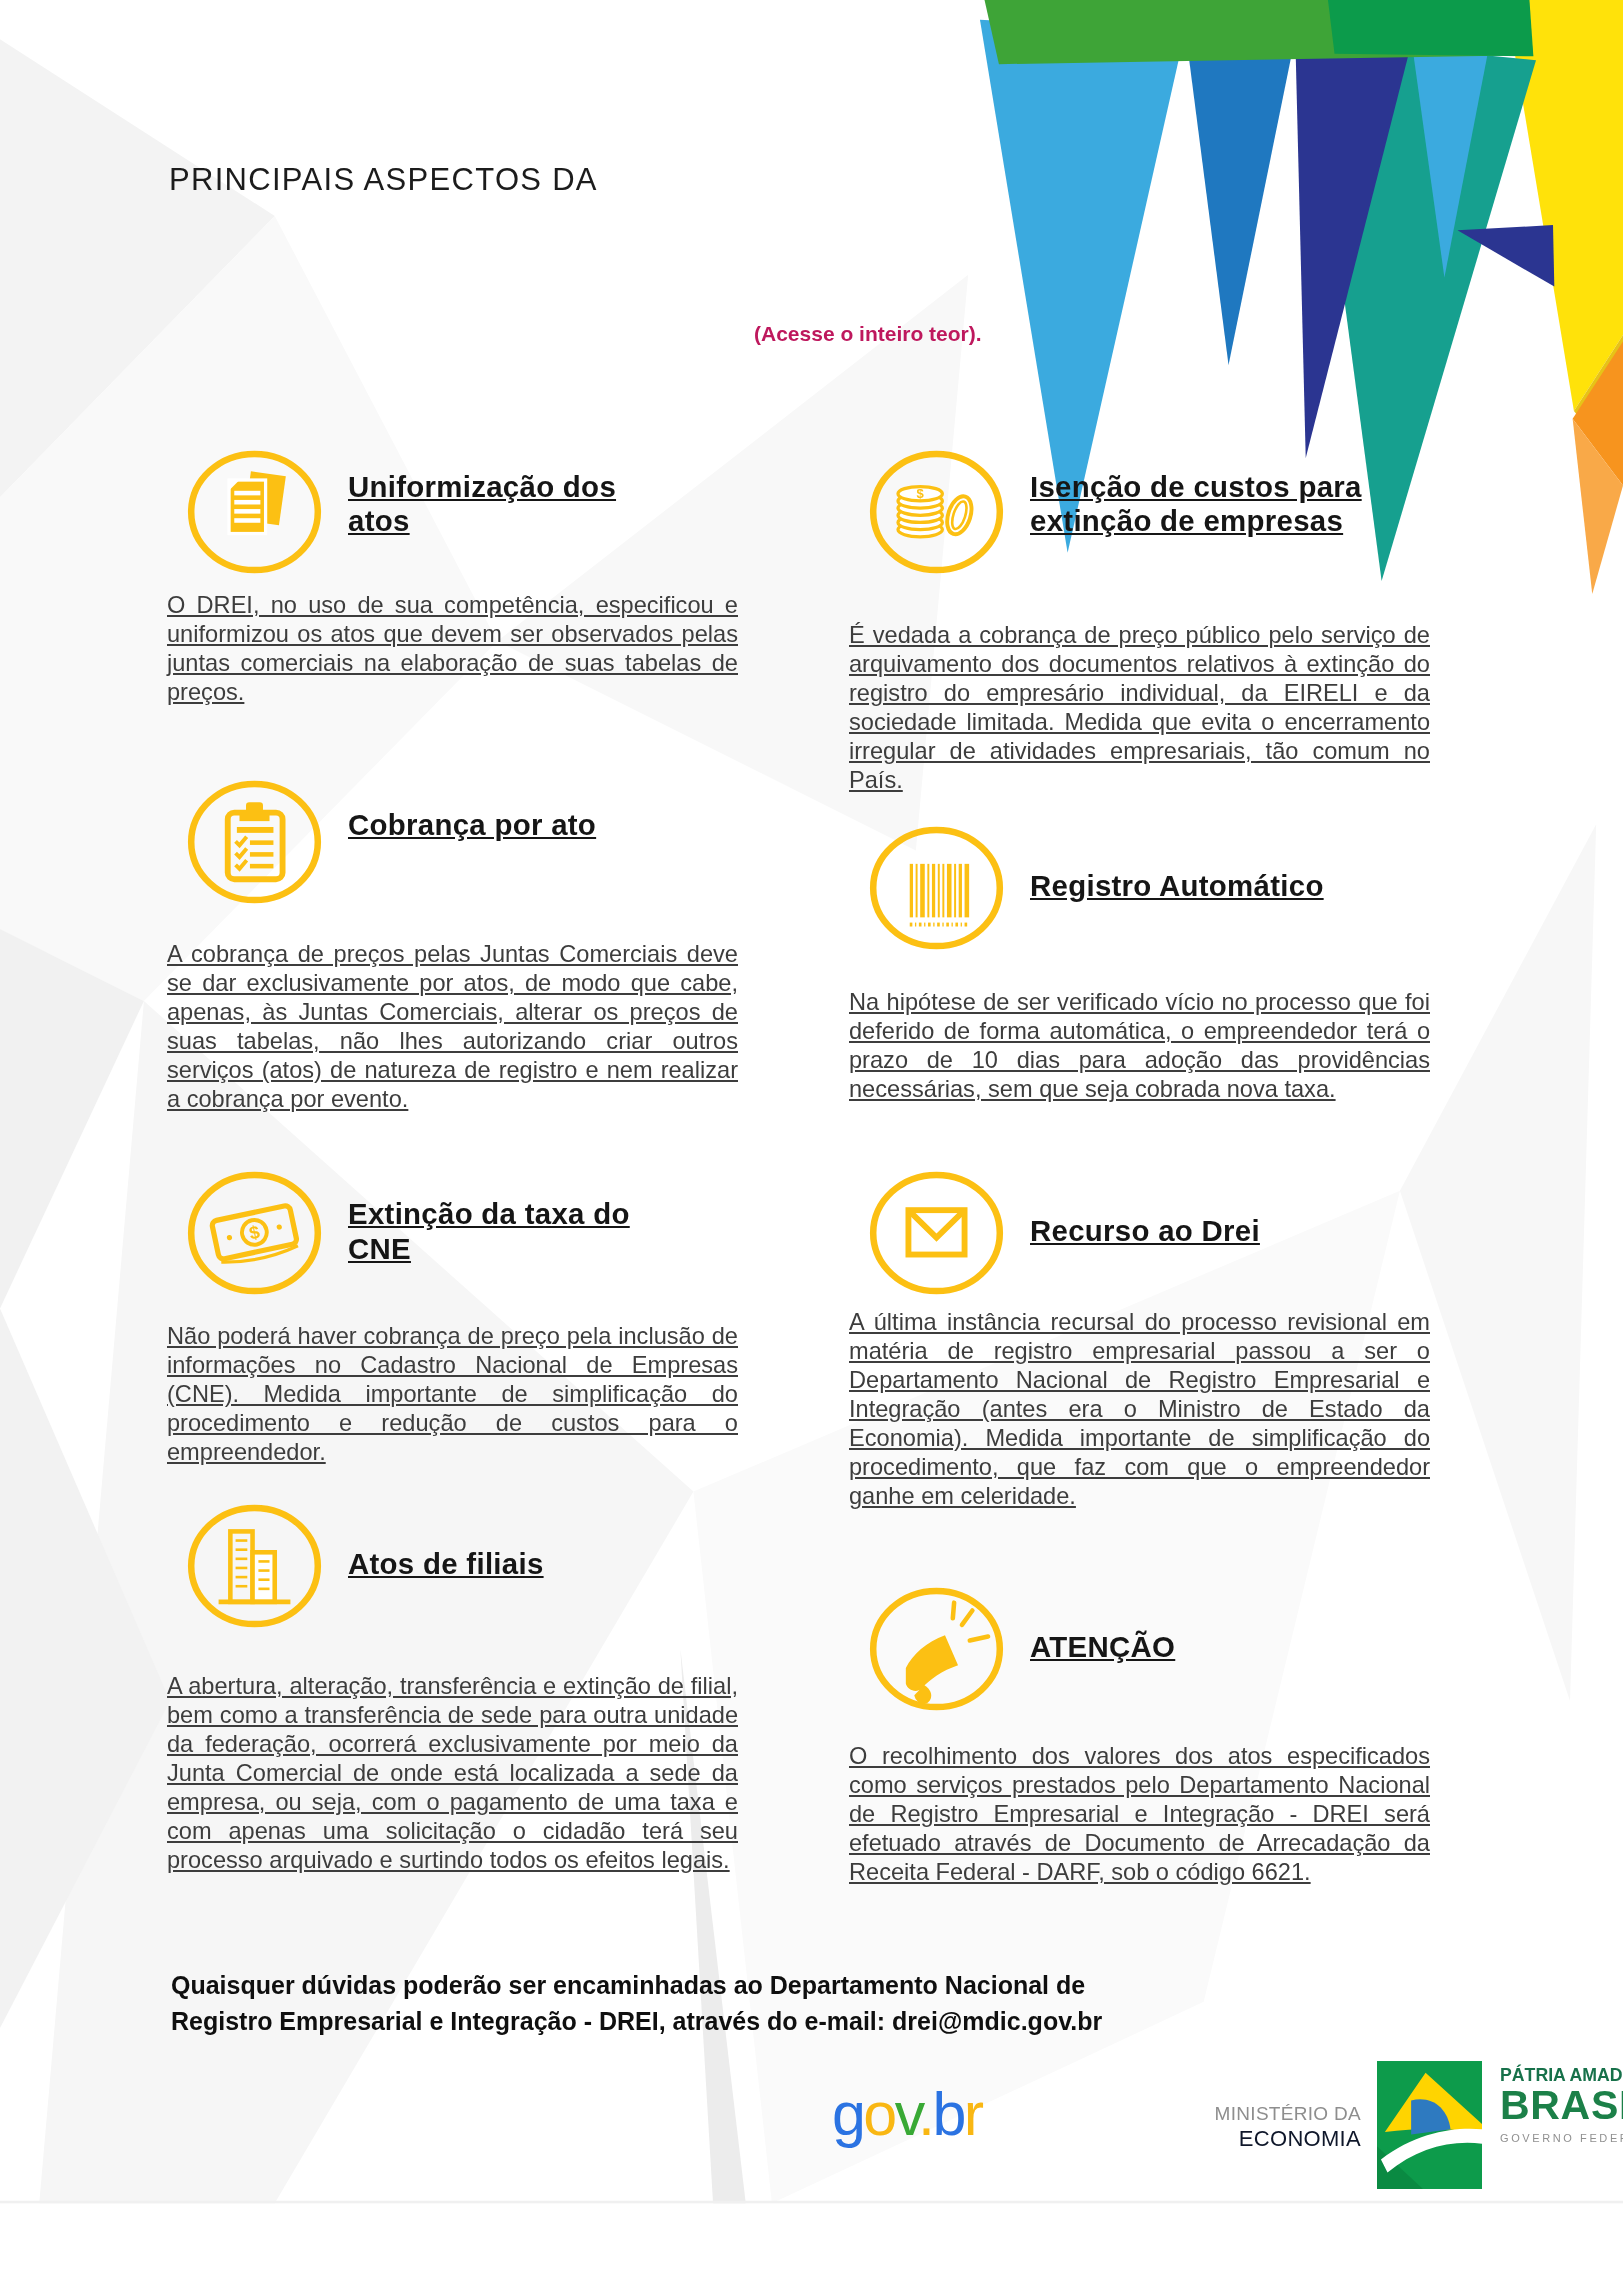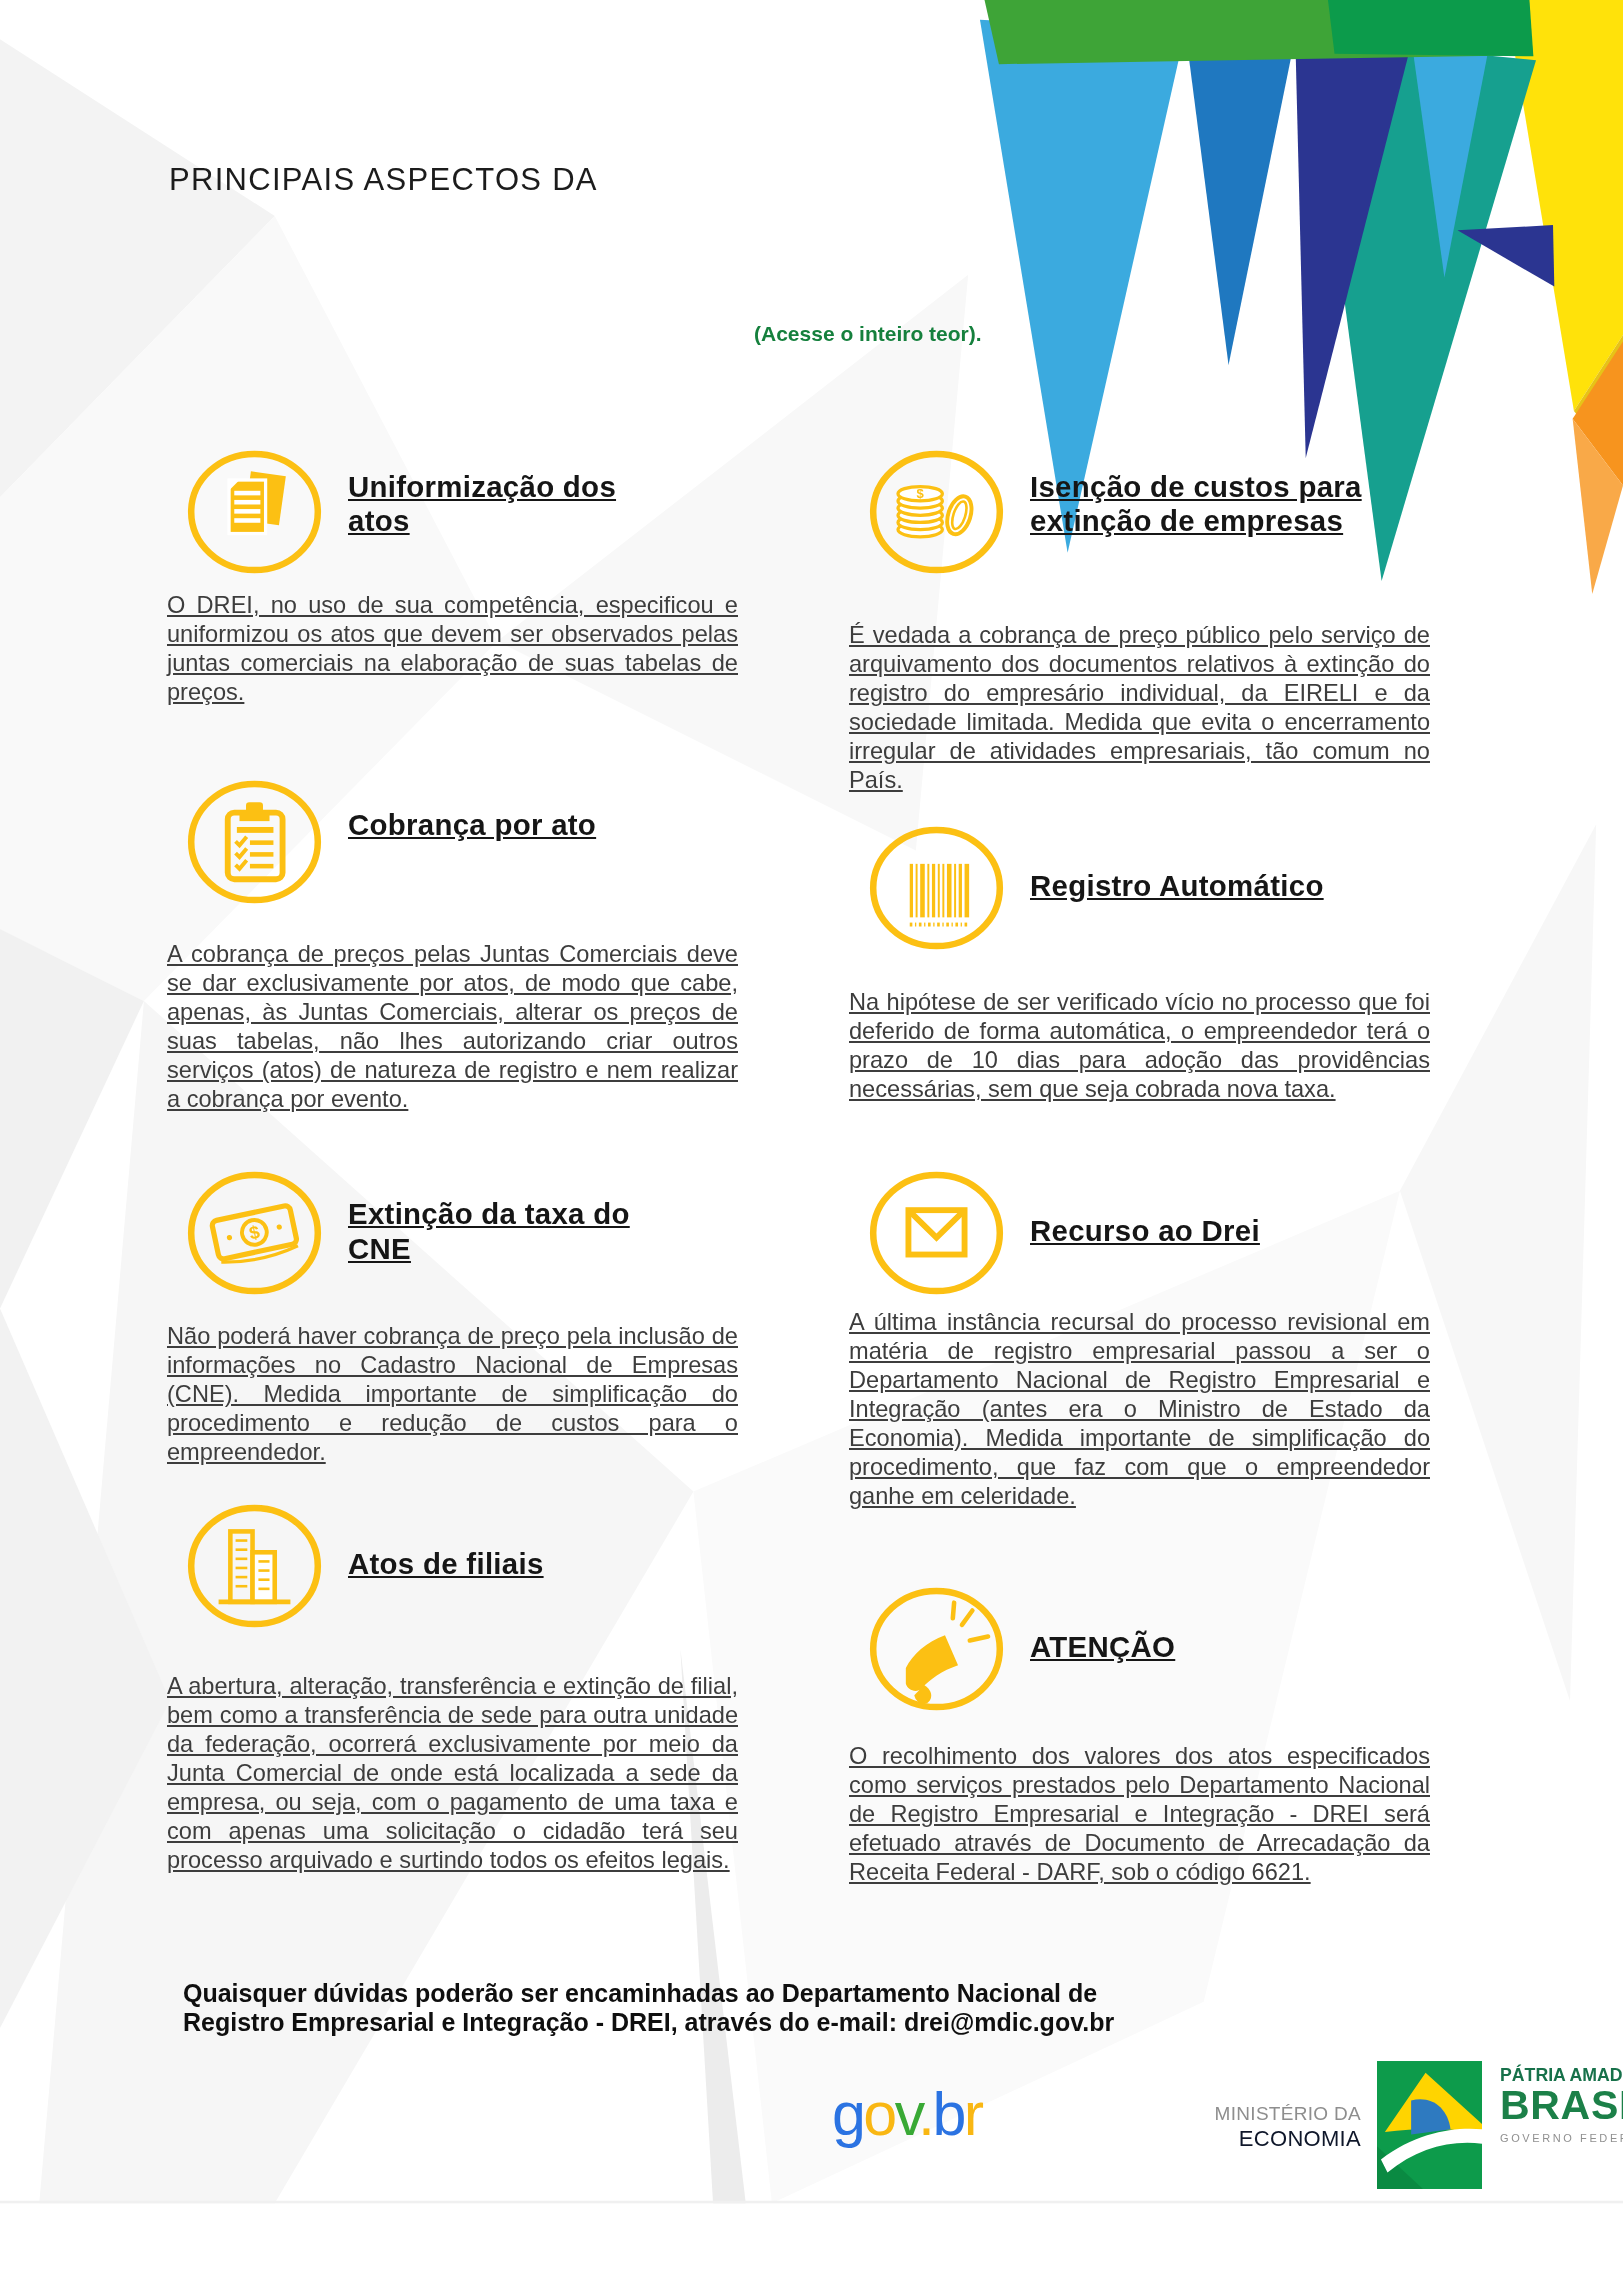--- a/index.html
+++ b/index.html
@@ -7,43 +7,43 @@
   body{
     width:1623px;height:2295px;position:relative;overflow:hidden;
     font-family:"Liberation Sans",sans-serif;color:#1a1a1a;
   }
   .bg-svg{position:absolute;left:0;top:0;width:1623px;height:2295px;pointer-events:none;}
   
   .eyebrow{position:absolute;left:169px;top:162px;font-size:31px;font-weight:500;
     letter-spacing:1.3px;color:#1c1c1c;}
   .big-title{position:absolute;left:165px;top:200px;margin:0;font-size:70px;font-weight:800;
     line-height:1.12;letter-spacing:-0.7px;color:#0d0d0d;white-space:nowrap;}
-  .access-note{position:absolute;left:754px;top:322px;font-size:21px;font-weight:700;color:#15803d;}
+  .access-note{position:absolute;left:754px;top:322px;font-size:21px;font-weight:700;color:#be185d;}
   
   .item{position:absolute;}
   .col-left{left:167px;width:571px;}
   .col-right{left:849px;width:581px;}
   .icon-ellipse{position:absolute;left:20px;top:0;width:135px;height:124px;}
   .icon-ellipse svg{width:100%;height:100%;display:block;}
   .item-title{position:absolute;left:181px;margin:0;font-size:29.4px;font-weight:700;
     line-height:1.18;letter-spacing:0.3px;color:#161616;text-decoration:underline;}
   .col-left  .item-title{max-width:330px;}
   .col-right .item-title{max-width:406px;}
   .item-body{position:absolute;left:0;margin:0;width:100%;font-size:23.6px;line-height:29px;
     color:#3d3d3d;text-align:justify;text-decoration:underline;}
   .i-l1{top:450px}.i-l2{top:780px}.i-l3{top:1171px}.i-l4{top:1504px}
   .i-r1{top:450px}.i-r2{top:826px}.i-r3{top:1171px}.i-r4{top:1587px}
   .i-l1 .item-title{top:19.6px}.i-r1 .item-title{top:19.6px}.i-l3 .item-title{top:26px}
   .i-l2 .item-title{top:28px}.i-l4 .item-title{top:43px}
   .i-r2 .item-title{top:43px}.i-r3 .item-title{top:43px}.i-r4 .item-title{top:43px}
   .i-l1 .item-body{top:141px}.i-l2 .item-body{top:160px}.i-l3 .item-body{top:151px}.i-l4 .item-body{top:168px}
   .i-r1 .item-body{top:171px}.i-r2 .item-body{top:162px}.i-r3 .item-body{top:137px}.i-r4 .item-body{top:155px}
   
-  .footer-note{position:absolute;left:167px;top:1963px;width:1021px;margin:16px;
-    font-size:25px;line-height:29px;font-weight:700;color:#0f0f0f;}
+  .footer-note{position:absolute;left:167px;top:1963px;width:1021px;margin:4px;
+    font-size:25px;line-height:36px;font-weight:700;color:#0f0f0f;}
   .govbr{position:absolute;left:832px;top:2084px;font-size:61px;font-weight:400;
     letter-spacing:-2.6px;line-height:1;}
   .govbr .blue{color:#2B73E2}.govbr .yellow{color:#F9B713}.govbr .green{color:#39A935}
   .ministry{position:absolute;left:1171px;top:2102px;width:190px;text-align:right;}
   .ministry-l1{font-size:19px;color:#8e8e8e;letter-spacing:0.3px;line-height:1.25;}
   .ministry-l2{font-size:22px;font-weight:400;color:#0f172a;letter-spacing:0.3px;line-height:1.2;}
   .brasil-flag{position:absolute;left:1377px;top:2061px;width:105px;height:128px;}
   .brasil-flag svg{width:100%;height:100%;display:block;}
   .brasil-text{position:absolute;left:1500px;top:2066px;width:124px;}
   .brand-l1{font-size:17.7px;font-weight:700;color:#17714A;line-height:1.1;white-space:nowrap;}

